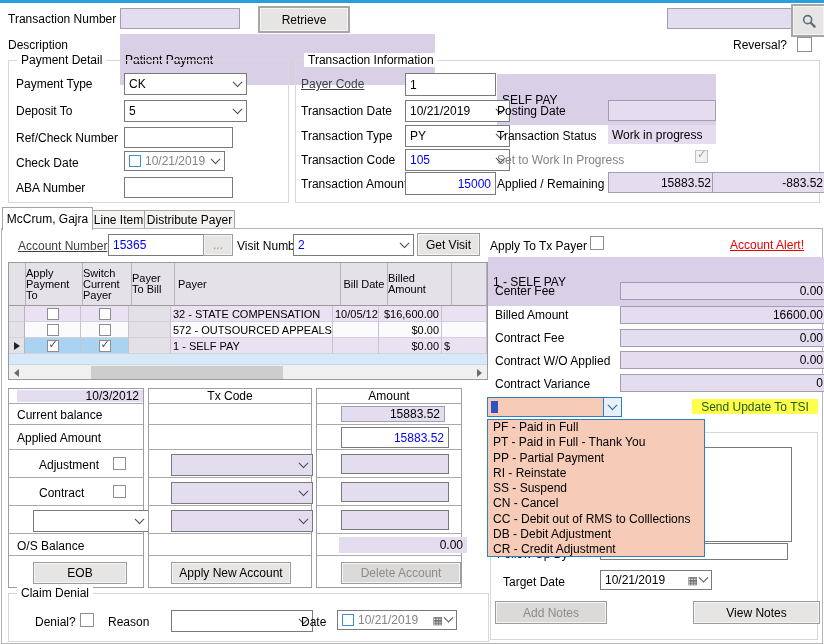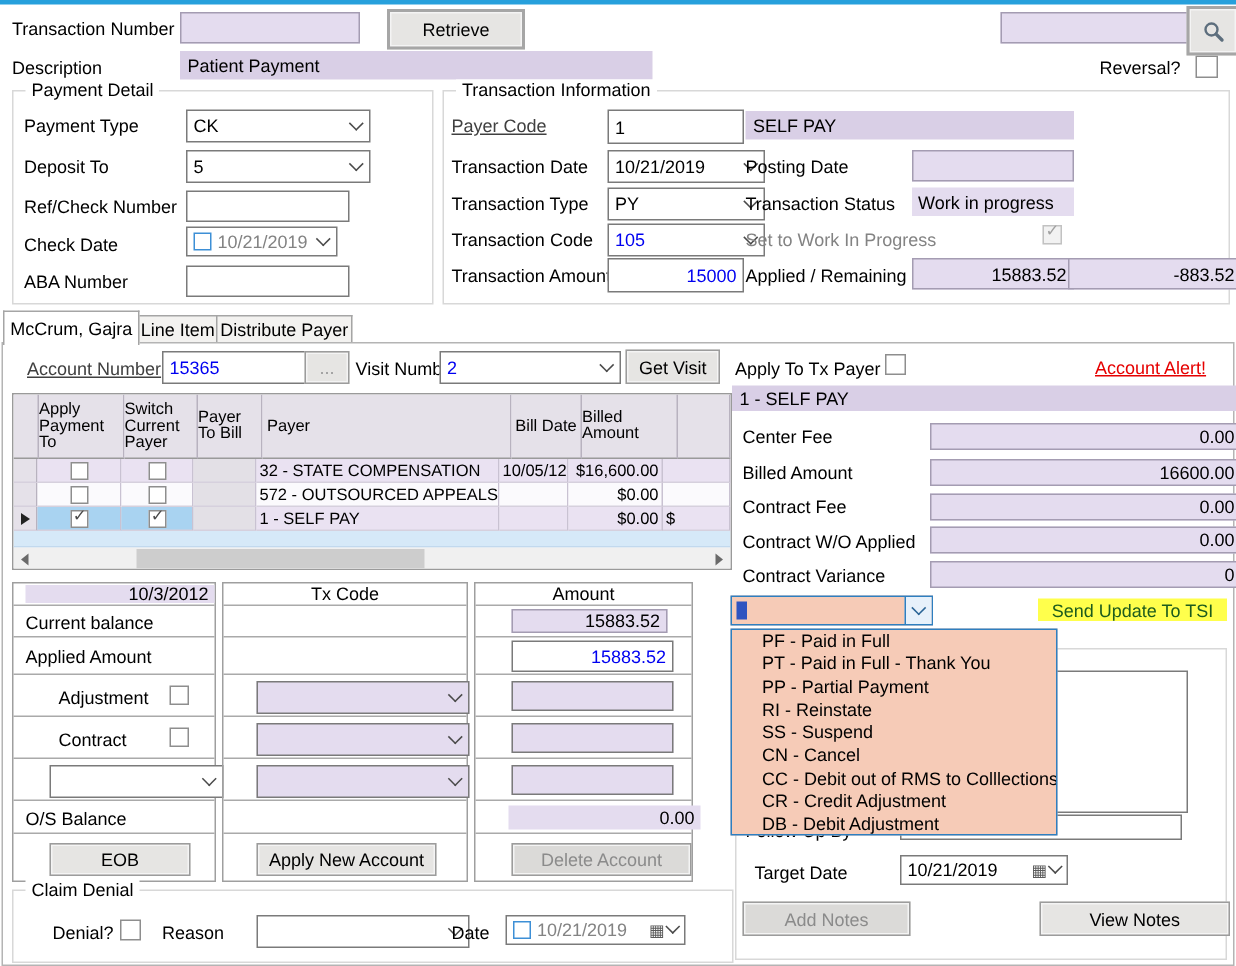--- a/index.html
+++ b/index.html
@@ -3,21 +3,21 @@
 <meta charset="utf-8">
 <style>
   html,body{margin:0;padding:0;background:#fff}
   .stage{position:relative;width:824px;height:644px;background:#fff;overflow:hidden;
          font-family:"Liberation Sans",sans-serif;font-size:12px;color:#000;border-bottom:1px solid #e6e6e6}
   .topbar{position:absolute;left:0;top:0;width:824px;height:3px;background:#27a0dc}
   .lbl{position:absolute;white-space:nowrap;line-height:14px}
   .lbl.grey{color:#838383}
   .link{position:absolute;white-space:nowrap;color:#404040;text-decoration:underline;cursor:pointer}
   .link.red{color:#e60000}
-  .bar{position:absolute;background:#d9cfe6;display:flex;align-items:center;padding:0 5px;overflow:hidden;white-space:nowrap}
+  .bar{position:absolute;background:#d9cfe6;display:flex;align-items:center;padding:16px 5px;overflow:hidden;white-space:nowrap}
   .ro{position:absolute;background:#e4dcef;display:flex;align-items:center;padding:0 4px;overflow:hidden;white-space:nowrap}
   .ro.bd{border:1px solid #a49cb2}
   .r{justify-content:flex-end}
   .txt{position:absolute;background:#fff;border:1px solid #7a7a7a;display:flex;align-items:center;padding:0 4px;overflow:hidden;white-space:nowrap}
   .blue{color:#0000f0}
   .combo{position:absolute;background:#fff;border:1px solid #7a7a7a;display:flex;align-items:center;padding:0 18px 0 4px;overflow:hidden;white-space:nowrap}
   .combo.lav{background:#e4dcef}
   .chev{position:absolute;right:5px;top:50%;width:6px;height:6px;border-right:1.5px solid #4a4a4a;border-bottom:1.5px solid #4a4a4a;transform:translateY(-75%) rotate(45deg)}
   .btn{position:absolute;background:#e6e5e3;border:1px solid #9c9c9c;box-shadow:inset 0 0 0 1px #f4f4f4;
        display:flex;align-items:center;justify-content:center;cursor:pointer;white-space:nowrap}
@@ -55,21 +55,21 @@
   .thumb{position:absolute;top:1px;height:13px;background:#cdcdcd;cursor:pointer}
   
   .tcol{position:absolute;border:1px solid #9f9f9f;box-sizing:border-box}
   .trow{position:relative;border-bottom:1px solid #aaa;box-sizing:border-box}
   .trow:last-child{border-bottom:none}
   
   .tsicombo{position:absolute;left:487px;top:397px;width:135px;height:20px;background:#f6cbb7;border:1px solid #2e7fc0;box-sizing:border-box;z-index:40}
   .tsisel{position:absolute;left:3px;top:3px;width:7px;height:12px;background:#2f54c0}
   .tsibtn{position:absolute;right:0;top:0;width:17px;height:18px;background:#e7f1fb;border-left:1px solid #2e7fc0}
   .tsilist{position:absolute;left:487px;top:419px;width:218px;height:138px;background:#f6cbb7;border:1px solid #2e7fc0;box-sizing:border-box;z-index:50;overflow:hidden}
-  .opt{height:15.3px;line-height:15.3px;padding-left:20px;white-space:nowrap;cursor:pointer}
+  .opt{height:15.3px;line-height:15.3px;padding-left:5px;white-space:nowrap;cursor:pointer}
   .hl{position:absolute;background:#ffff4c;color:#1d5c1d;display:flex;align-items:center;justify-content:center;white-space:nowrap}
   .cal::before{content:"▦";font-size:11px;color:#5a5a5a;margin-right:2px}
   .dctl{position:absolute;background:#fff;border:1px solid #7a7a7a;display:flex;align-items:center;padding:0 4px;box-sizing:border-box;white-space:nowrap}
   textarea.ta{position:absolute;border:1px solid #7a7a7a;resize:none;background:#fff;outline:none}
   input.tx{position:absolute;border:1px solid #7a7a7a;background:#fff;outline:none;font-family:"Liberation Sans",sans-serif;font-size:12px;padding:0 3px;box-sizing:border-box}
 </style>
 </head>
 <body>
 
 <div class="stage">
@@ -275,22 +275,22 @@
   </div>
   <div class="hl" style="left:692px;top:399px;width:126px;height:15px">Send Update To TSI</div>
   <div class="tsilist">
     <div class="opt">PF - Paid in Full</div>
     <div class="opt">PT - Paid in Full - Thank You</div>
     <div class="opt">PP - Partial Payment</div>
     <div class="opt">RI - Reinstate</div>
     <div class="opt">SS - Suspend</div>
     <div class="opt">CN - Cancel</div>
     <div class="opt">CC - Debit out of RMS to Colllections</div>
+    <div class="opt">DB - Debit Adjustment</div>
     <div class="opt">CR - Credit Adjustment</div>
-    <div class="opt">DB - Debit Adjustment</div>
   </div>
 
   <div class="tcol" style="left:8px;top:388px;width:136px;height:200px">
     <div class="trow" style="height:15px">
       <div class="ro r" style="left:8px;top:1px;width:118px;height:12px">10/3/2012</div>
     </div>
     <div class="trow" style="height:21px">
         <div class="lbl" style="left:8px;top:4px">Current balance</div>
       </div>
     <div class="trow" style="height:25px">

